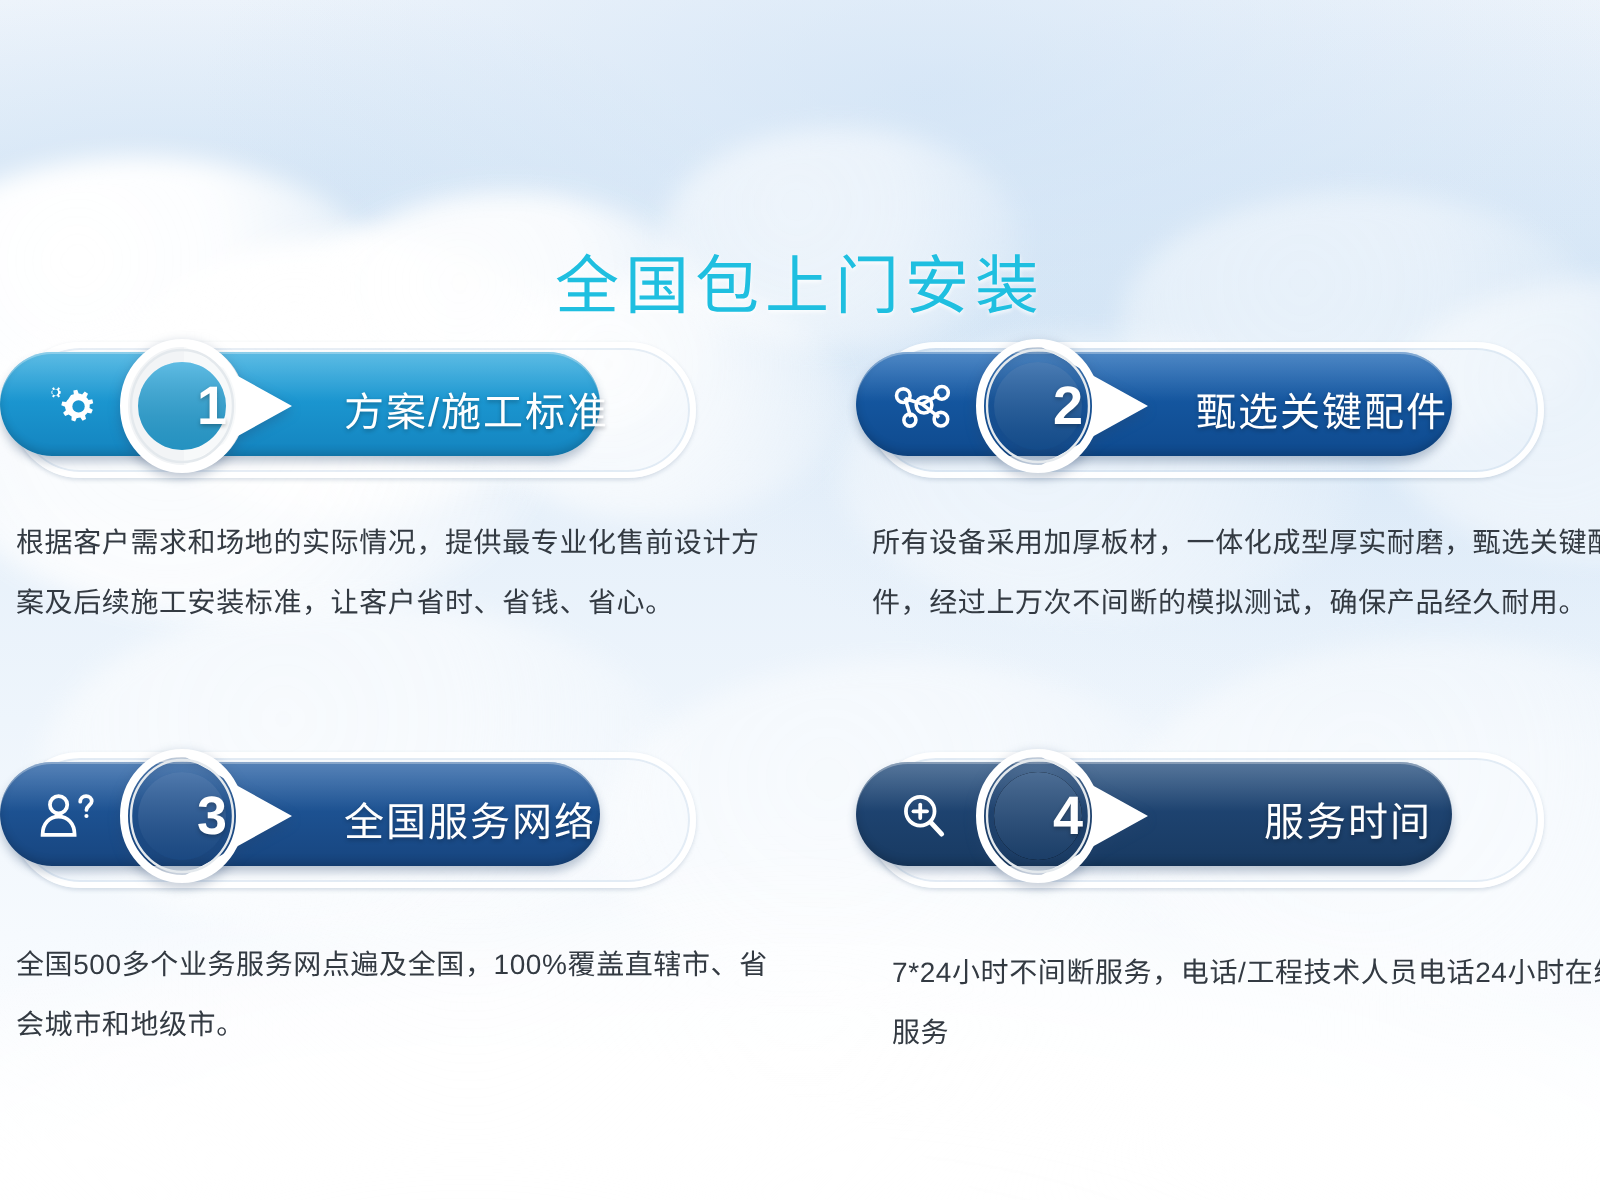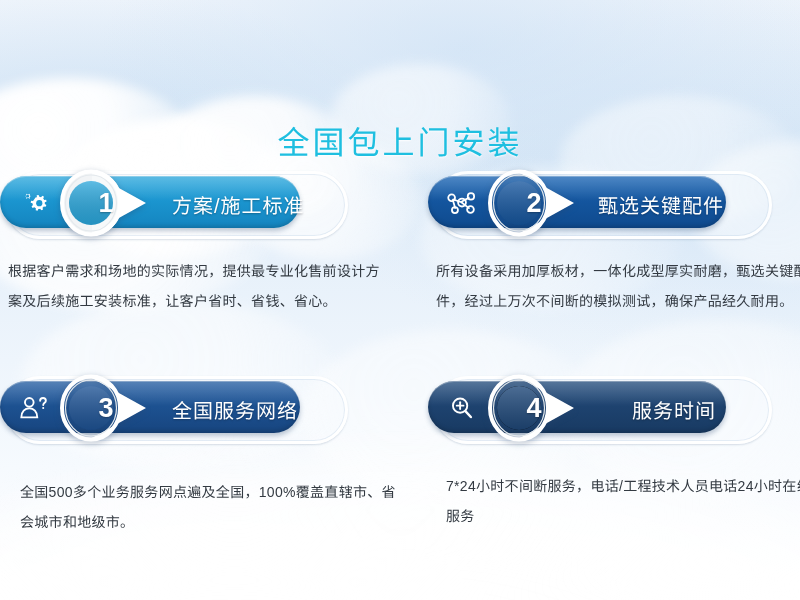--- a/index.html
+++ b/index.html
@@ -234,21 +234,21 @@
   
   .desc {
     margin-top: 16px;
     font-size: 14px;
     line-height: 30px;
     color: #333a42;
     letter-spacing: 0.3px;
   }
   .cell-1 .desc { width: 378px; padding-left: 8px; }
   .cell-2 .desc { width: 372px; padding-left: 8px; }
-  .cell-3 .desc { width: 378px; padding-left: 20px; margin-top: 32px; }
+  .cell-3 .desc { width: 378px; padding-left: 8px; margin-top: 22px; }
   .cell-4 .desc { width: 368px; padding-left: 18px; margin-top: 26px; }
 </style>
 </head>
 <body>
 
 <div class="slide">
 
   <div class="sky-tint"></div>
 
   <div class="clouds">

